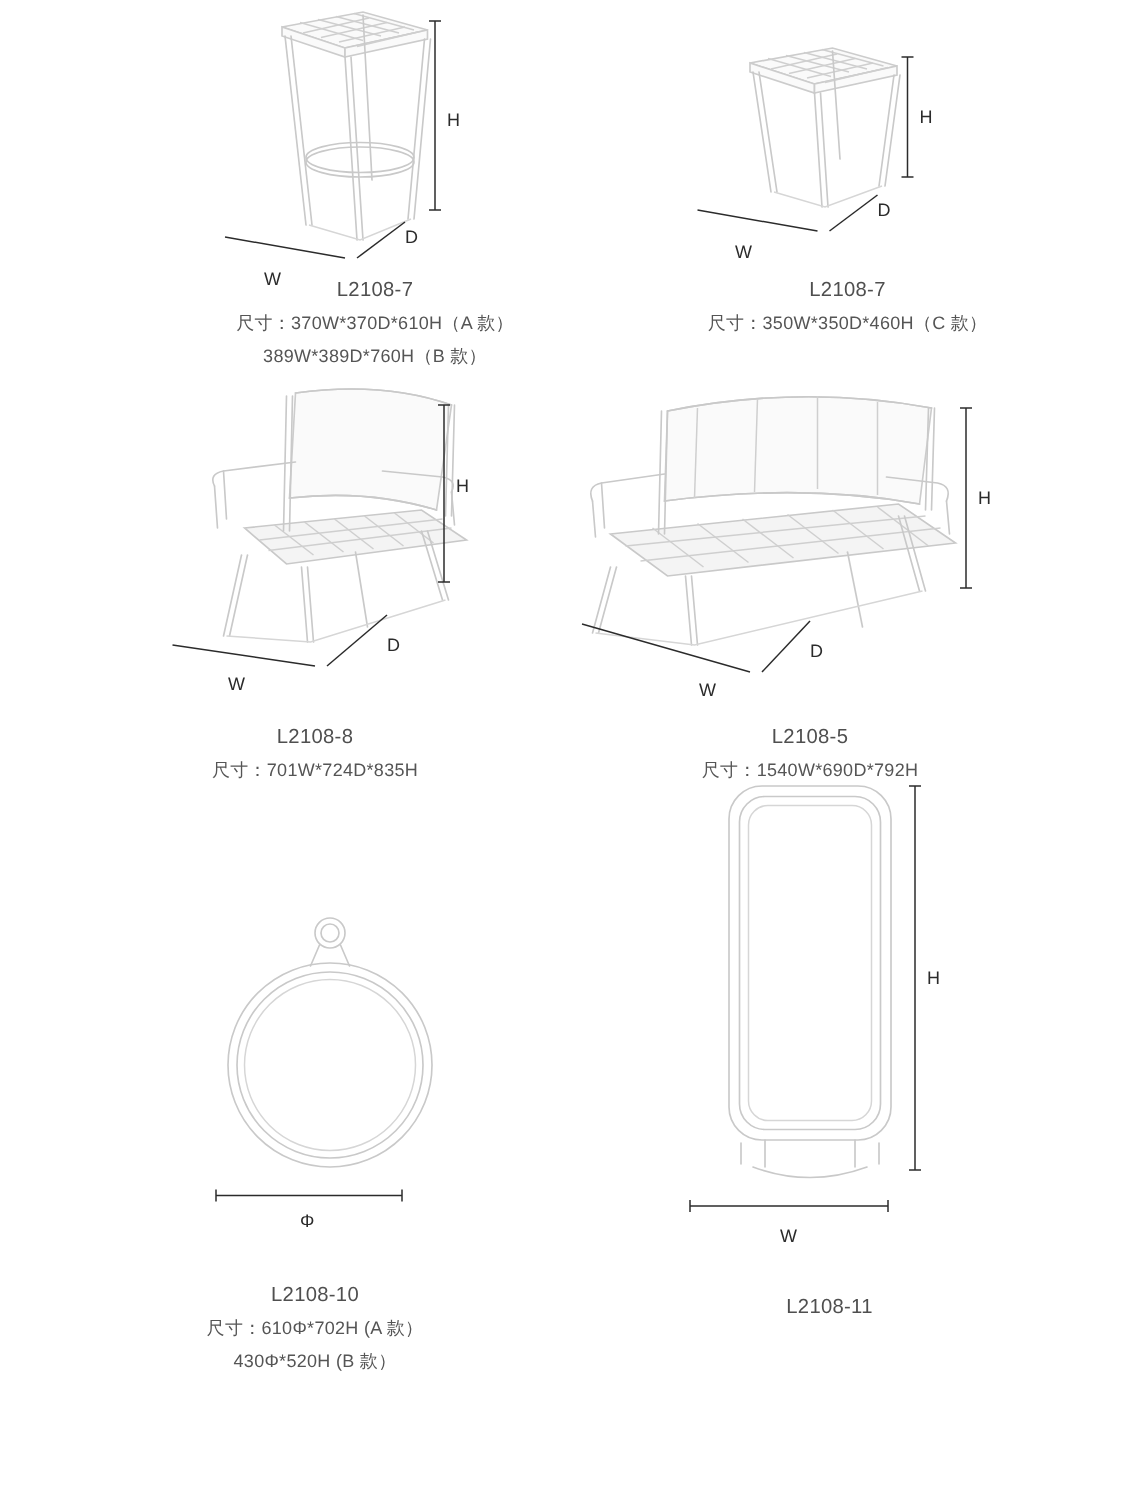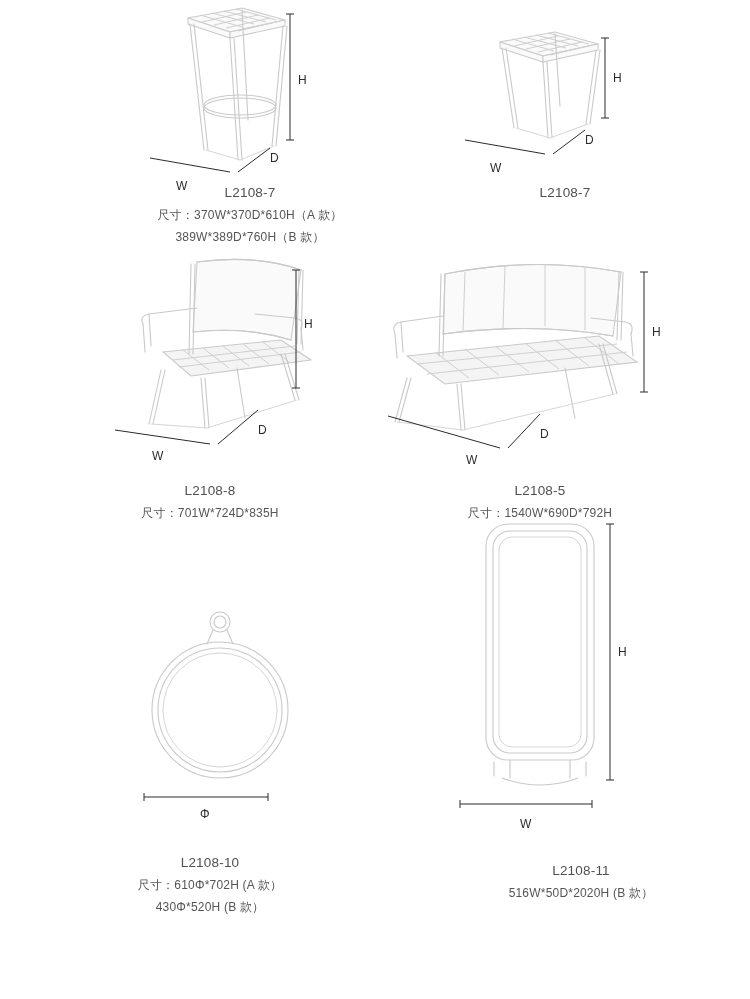--- a/index.html
+++ b/index.html
@@ -181,20 +181,21 @@
     <path class="dimline" d="M161 108 L169 108"></path>
     <text class="dimlabel" x="173" y="72">H</text>
     <path class="dimline" d="M25 130 L105 144"></path>
     <text class="dimlabel" x="50" y="162">W</text>
     <path class="dimline" d="M113 144 L145 120"></path>
     <text class="dimlabel" x="145" y="134">D</text>
   </svg>
 
   <div class="cell caption" style="left:400px; top:182px; width:330px;">
     <div class="code">L2108-7</div>
+    <div class="dims">尺寸：350W*350D*460H（C 款）</div>
   </div>
 
   <div class="cell" style="left:100px; top:248px; width:260px; height:210px;">
     <div class="figure">
       <svg width="250" height="200" viewBox="0 0 250 200">
 
         <path class="fillsoft2" d="M92 14 Q150 6 196 22 L186 92 Q140 78 88 84 Z"></path>
         <path class="outline" d="M92 14 Q150 6 196 22"></path>
         <path class="outline" d="M88 84 Q140 78 186 92"></path>
 
@@ -356,18 +357,17 @@
     <path class="dimline" d="M190 14 L190 270"></path>
     <path class="dimline" d="M186 14 L194 14"></path>
     <path class="dimline" d="M186 270 L194 270"></path>
     <text class="dimlabel" x="198" y="146">H</text>
     <path class="dimline" d="M40 294 L172 294"></path>
     <path class="dimline" d="M40 290 L40 298"></path>
     <path class="dimline" d="M172 290 L172 298"></path>
     <text class="dimlabel" x="100" y="318">W</text>
   </svg>
 
-  <div class="cell caption" style="left:416px; top:860px; width:330px;">
+  <div class="cell caption" style="left:388px; top:860px; width:330px;">
     <div class="code">L2108-11</div>
-    <div class="dims">516W*50D*2020H (B 款）</div>
   </div>
 
 </div>
 
 </body></html>

